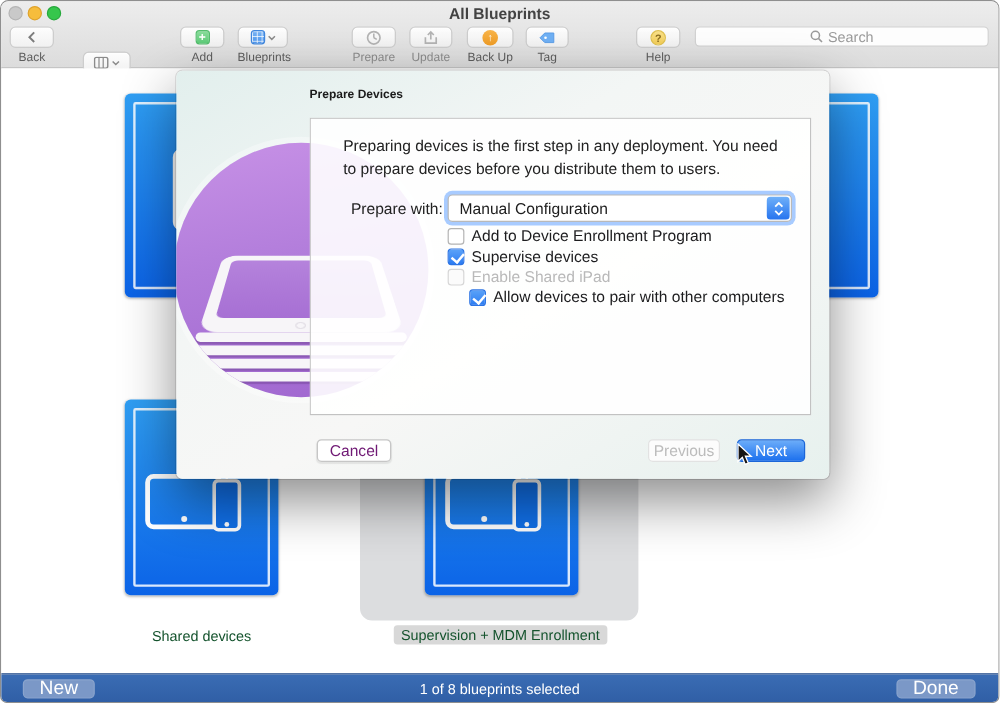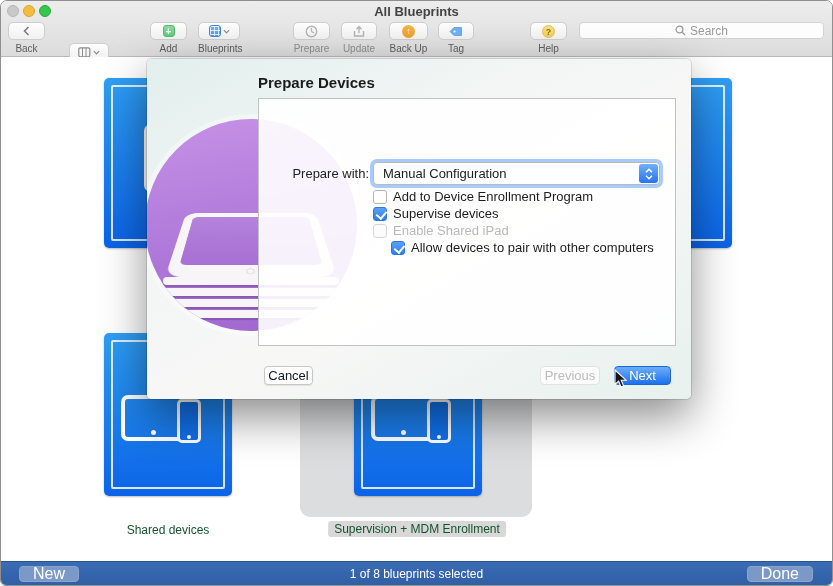--- a/index.html
+++ b/index.html
@@ -60,21 +60,21 @@
     margin-left:-2px;border-radius:50%;background:#fff;}
   .sel-rect{position:absolute;left:299px;top:312px;width:232px;height:148px;
     background:#dcdddf;border-radius:10px;}
   .bp-label{position:absolute;font-size:12px;color:#14532d;white-space:nowrap;}
   .bp-label.hilite{background:#d8d8d8;border-radius:3px;padding:1px 6px;}
 
   
   .dialog{position:absolute;left:146px;top:58px;width:544px;height:340px;border-radius:5px;
     background:linear-gradient(150deg,#e2efed 0%,#f3f6f5 35%,#f7f7f6 58%,#e7f1ee 100%);
     box-shadow:0 18px 45px rgba(0,0,0,.45),0 0 0 1px rgba(0,0,0,.12);overflow:hidden;z-index:50;}
-  .dlg-title{position:absolute;left:111px;top:15px;font-size:15px;font-weight:700;color:#1b1b1b;}
+  .dlg-title{position:absolute;left:111px;top:15px;font-size:10px;font-weight:700;color:#1b1b1b;}
   .purple-circle{position:absolute;left:-2px;top:60px;width:212px;height:212px;border-radius:50%;
     background:linear-gradient(170deg,#c791e6 0%,#b27ddb 45%,#9f66cf 100%);
     box-shadow:0 0 0 5px rgba(255,255,255,.35);overflow:hidden;}
   .pad3d{position:absolute;left:20px;top:36px;width:172px;height:122px;
     transform:perspective(270px) rotateX(46deg);transform-origin:50% 100%;
     background:#f7f5f8;border-radius:16px;}
   .pad3d .screen{position:absolute;left:11px;right:11px;top:10px;bottom:18px;
     background:linear-gradient(#b583dc,#a770d4);border-radius:7px;}
   .pad3d .home{position:absolute;left:50%;bottom:4px;width:9px;height:9px;margin-left:-5px;
     border:1.5px solid #d9d4dd;border-radius:50%;}
@@ -98,22 +98,22 @@
   .cb-row.indent{margin-left:18px;}
   .cb-box{width:14px;height:14px;border-radius:3px;background:#fff;border:1px solid #b3b3b3;
     margin-right:6px;flex:none;position:relative;}
   .cb-row.checked .cb-box{background:linear-gradient(#5aa2f8,#2c7cf2);border-color:#2c74e4;}
   .cb-row.checked .cb-box:after{content:"";position:absolute;left:3.5px;top:1px;width:5px;height:8px;
     border:solid #fff;border-width:0 2px 2px 0;transform:rotate(40deg);}
   .cb-row.disabled{color:#b9b9b9;}
   .cb-row.disabled .cb-box{border-color:#d6d6d6;background:#fbfbfb;}
   .btn{position:absolute;height:19px;border-radius:4px;font-size:13px;display:flex;
     align-items:center;justify-content:center;}
-  .btn-cancel{left:117px;top:307px;width:49px;background:#fff;border:1px solid #c6c6c6;
-    color:#0f172a;box-shadow:0 1px 1px rgba(0,0,0,.08);}
+  .btn-cancel{left:117px;top:307px;width:62px;background:#fff;border:1px solid #c6c6c6;
+    color:#701a75;box-shadow:0 1px 1px rgba(0,0,0,.08);}
   .btn-previous{left:393px;top:307px;width:60px;background:#fcfcfc;border:1px solid #e2e2e2;
     color:#bcbcbc;}
   .btn-next{left:467px;top:307px;width:57px;background:linear-gradient(#6cadf9,#1c70ee);
     border:1px solid #1c66d8;color:#fff;text-align:right;}
 
   
   .statusbar{position:absolute;left:0;bottom:0;width:100%;height:24px;
     background:linear-gradient(#3a6cb4,#305fa6);border-top:1px solid #2b538f;
     display:flex;align-items:center;color:#fff;font-size:12px;}
   .sb-btn{position:absolute;top:4px;height:16px;border-radius:4px;background:#7b98c7;
@@ -273,20 +273,21 @@
           <div class="screen"></div>
           <div class="home"></div>
         </div>
       <div class="stack-bar" style="left:18px;right:18px;top:158px;height:8px;"></div>
       <div class="stack-bar" style="left:15px;right:15px;top:169px;height:8px;"></div>
       <div class="stack-bar" style="left:13px;right:13px;top:180px;height:8px;"></div>
       <div class="stack-bar" style="left:11px;right:11px;top:191px;height:8px;"></div>
     </div>
 
     <div class="box">
+      <div class="box-desc">Preparing devices is the first step in any deployment. You need to prepare devices before you distribute them to users.</div>
 
       <div class="row-preparewith">
         <div class="pw-label">Prepare with:</div>
         <div class="popup">
           <span>Manual Configuration</span>
           <span class="stepper">
             <svg width="8" height="12" viewBox="0 0 8 12">
                 <path d="M1 4.2 L4 1.2 L7 4.2" fill="none" stroke="#fff" stroke-width="1.5"></path>
                 <path d="M1 7.8 L4 10.8 L7 7.8" fill="none" stroke="#fff" stroke-width="1.5"></path>
               </svg>

